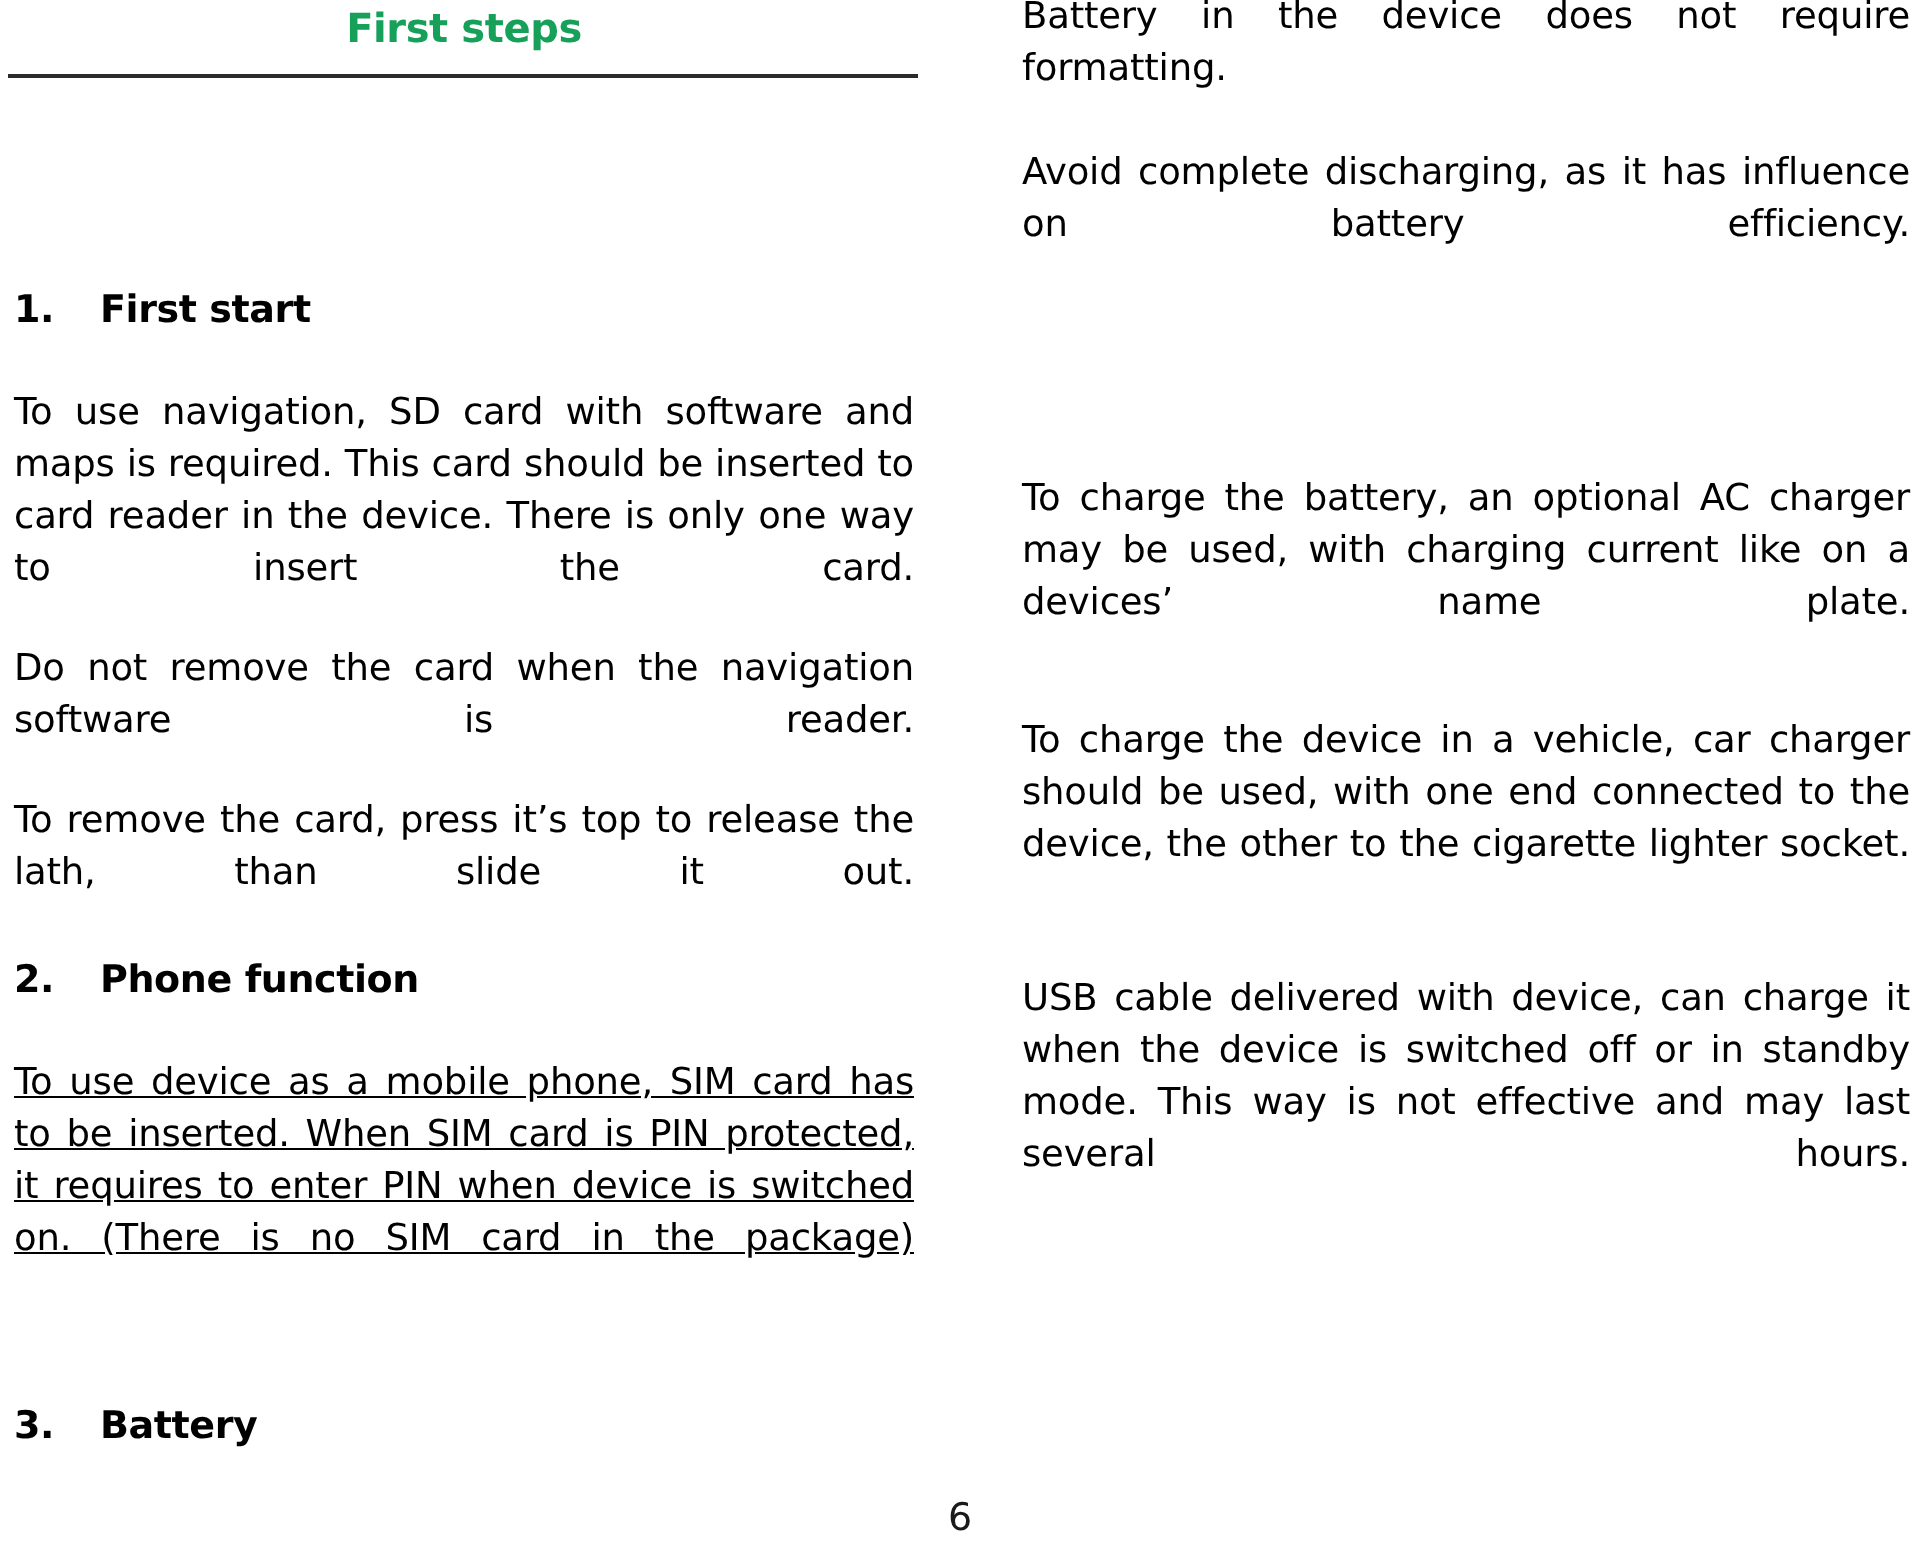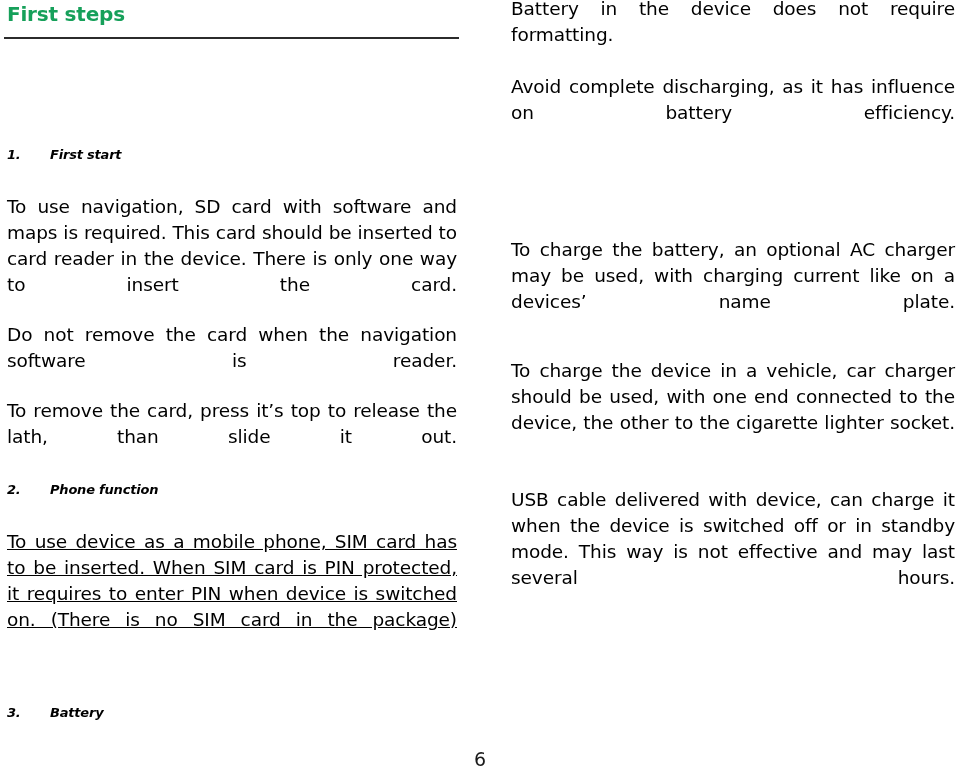--- a/index.html
+++ b/index.html
@@ -22,20 +22,21 @@
     height: 775px;
   }
 
   
   .doc-header {
     position: absolute;
     left: 7px;
     top: 0px;
     width: 450px;
     height: 42px;
+    text-align: center;
   }
   .doc-header-title {
     font-size: 20px;
     font-weight: bold;
     color: #16a05a;
     line-height: 28px;
     letter-spacing: -0.2px;
     white-space: nowrap;
   }
   .doc-header-rule {
@@ -57,26 +58,25 @@
     width: 450px;
   }
   .col-right {
     left: 511px;
     width: 444px;
   }
 
   
   .section-heading {
     position: absolute;
-    font-size: 13px;
+    font-size: 19px;
     font-weight: bold;
     line-height: 26px;
     letter-spacing: -0.2px;
     white-space: nowrap;
-    font-style: italic;
   }
   .section-heading .num {
     display: inline-block;
     width: 43px;
   }
 
   .para {
     position: absolute;
     font-size: 18.5px;
     line-height: 26px;

